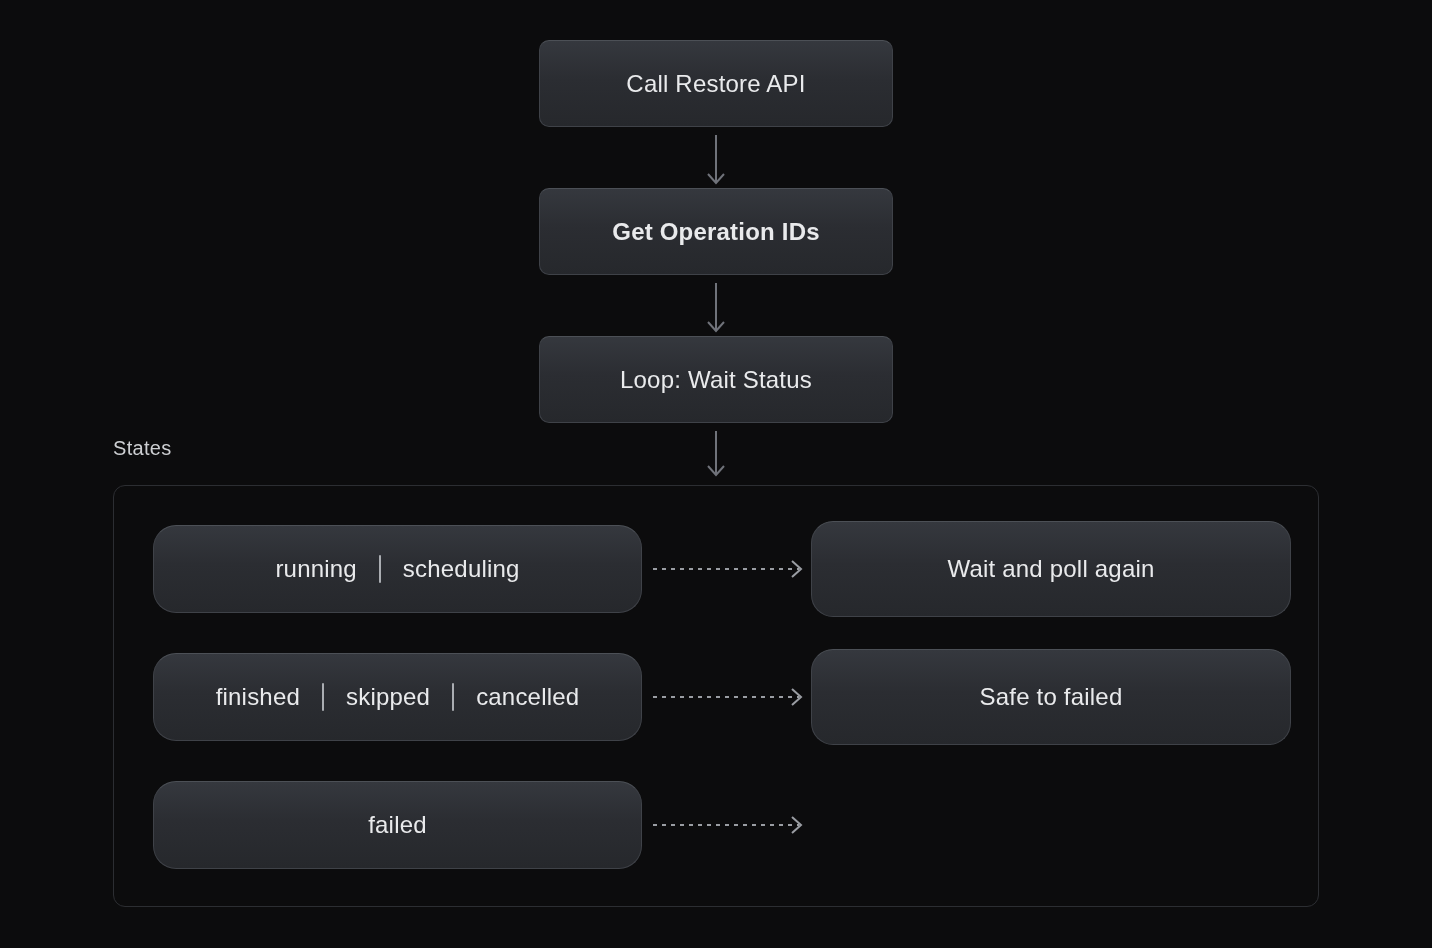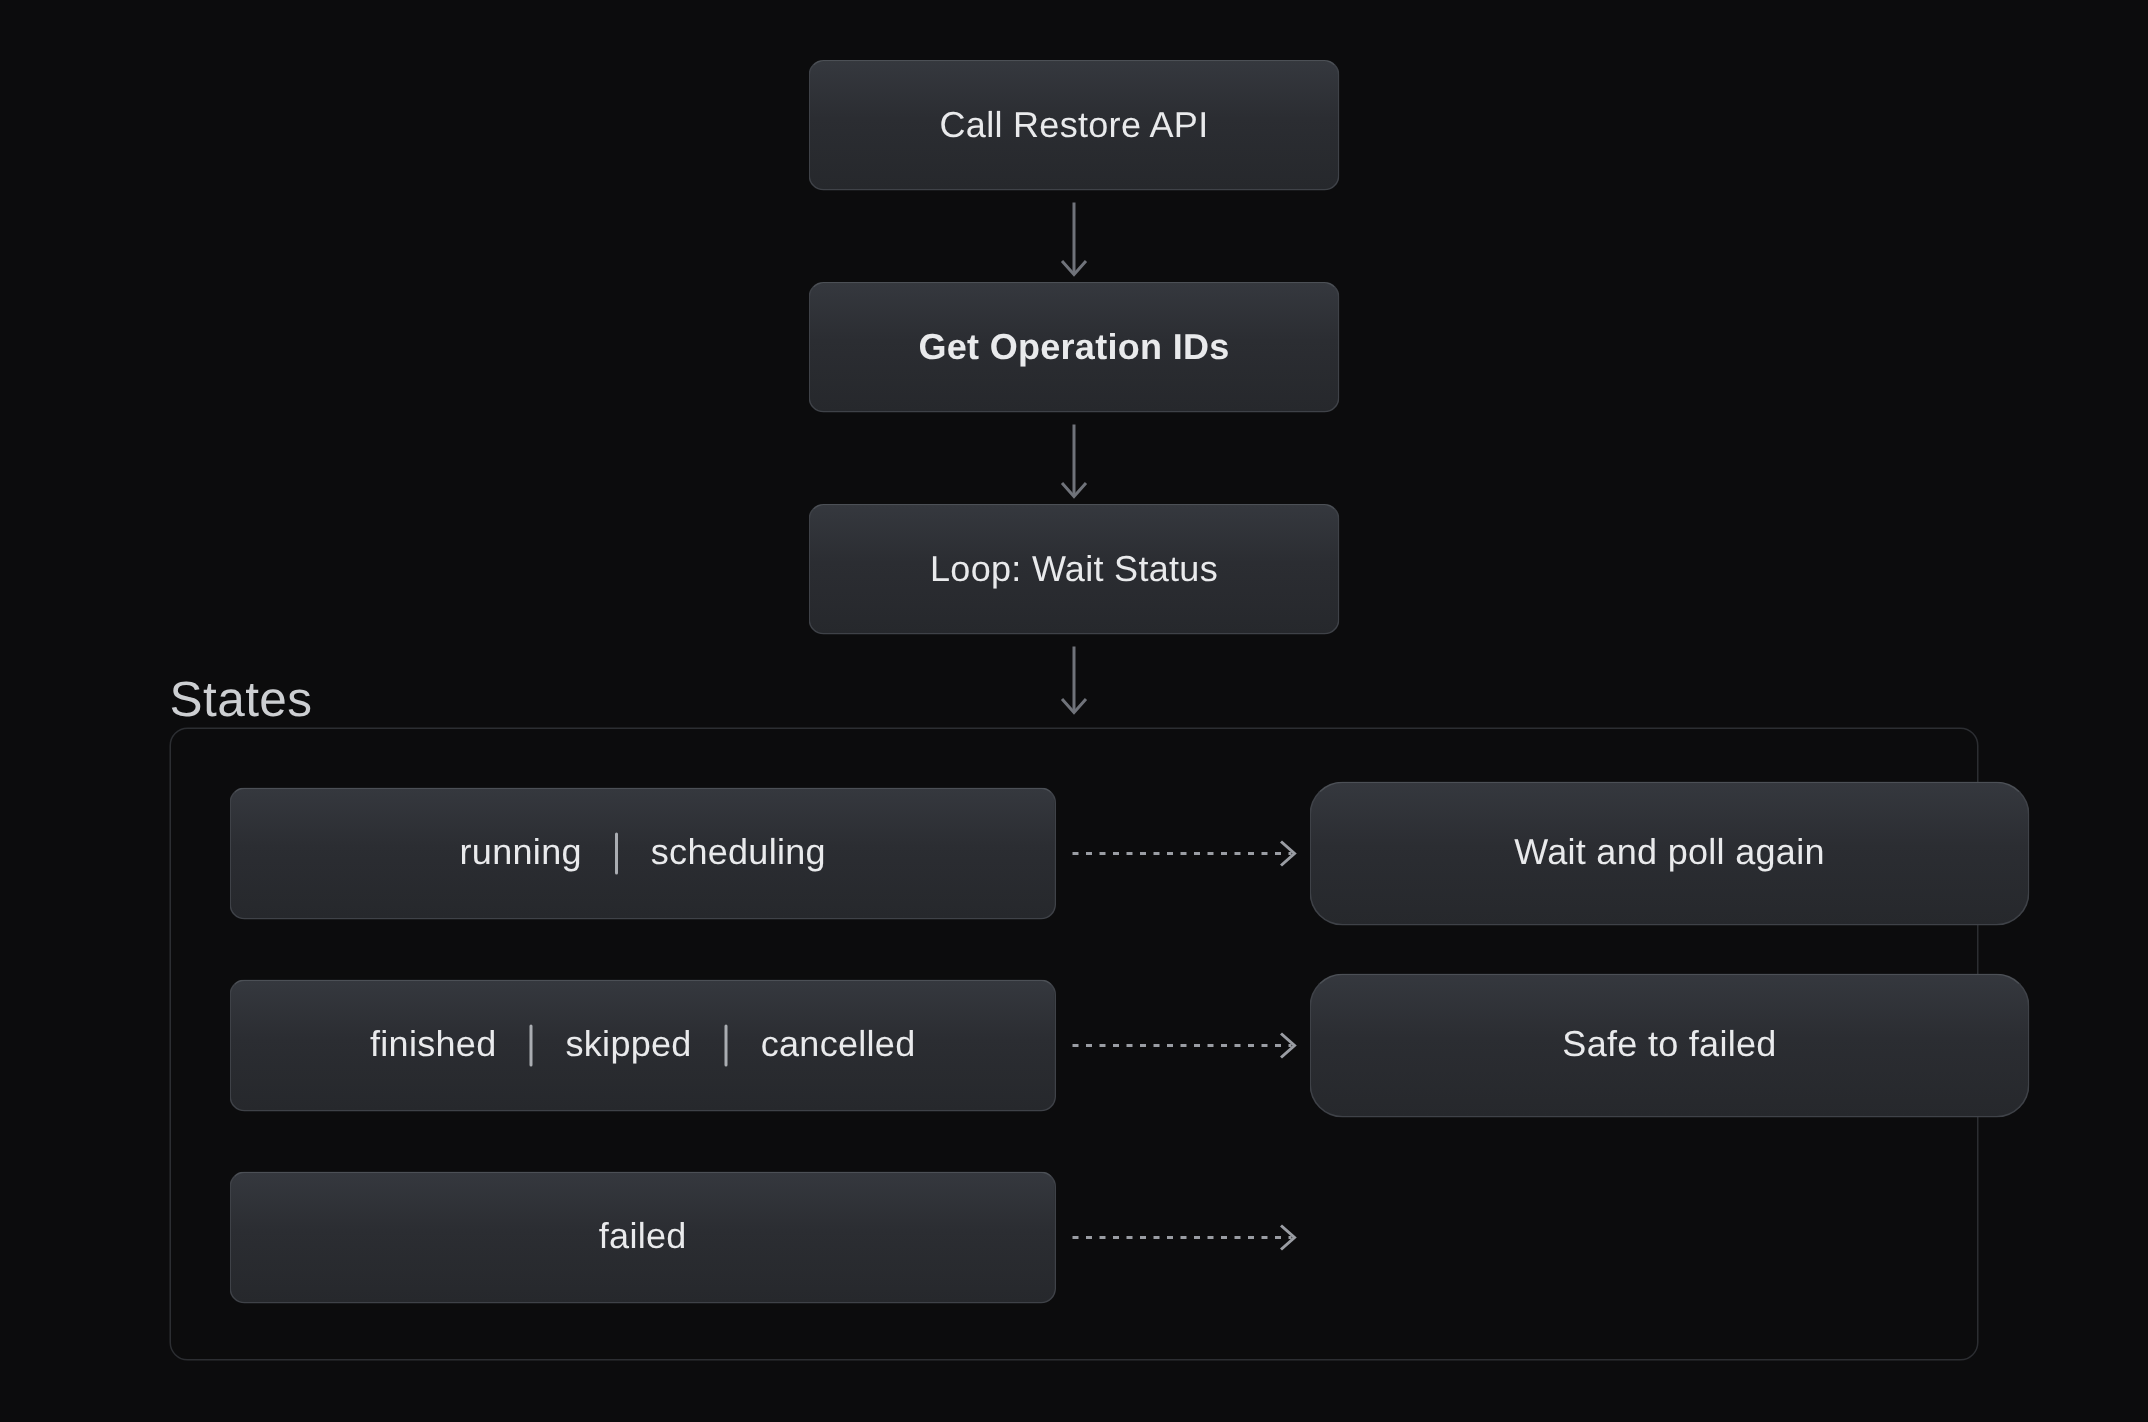--- a/index.html
+++ b/index.html
@@ -35,43 +35,42 @@
   .v-arrow { position: absolute; left: 702px; width: 28px; height: 52px; }
   #v-arrow-1 { top: 134px; }
   #v-arrow-2 { top: 282px; }
   #v-arrow-3 { top: 430px; }
 
   
   .states-label {
     position: absolute;
     left: 113px; top: 437px;
     color: #cdcfd2;
-    font-size: 33px;
+    font-size: 20px;
     letter-spacing: 0.3px;
-    margin-top: 10px;
   }
   .states-container {
     position: absolute;
     left: 113px; top: 485px;
     width: 1206px; height: 422px;
     box-sizing: border-box;
     border: 1px solid #2c2e32;
     border-radius: 12px;
     background: transparent;
     padding: 39px 39px 0 39px;
     display: flex;
     flex-direction: column;
     gap: 40px;
   }
   .state-row {
     display: flex;
     align-items: center;
     height: 88px;
   }
-  .state-box  { width: 551px; height: 88px; flex: 0 0 auto; }
+  .state-box  { width: 489px; height: 88px; flex: 0 0 auto; border-radius: 23px; }
   .action-box { width: 480px; height: 96px; flex: 0 0 auto; margin-left: auto; border-radius: 22px; }
 
   .h-arrow {
     width: 160px; height: 24px;
     margin-left: 9px;
     flex: 0 0 auto;
   }
 
   .state-sep {
     width: 2px; height: 28px;

